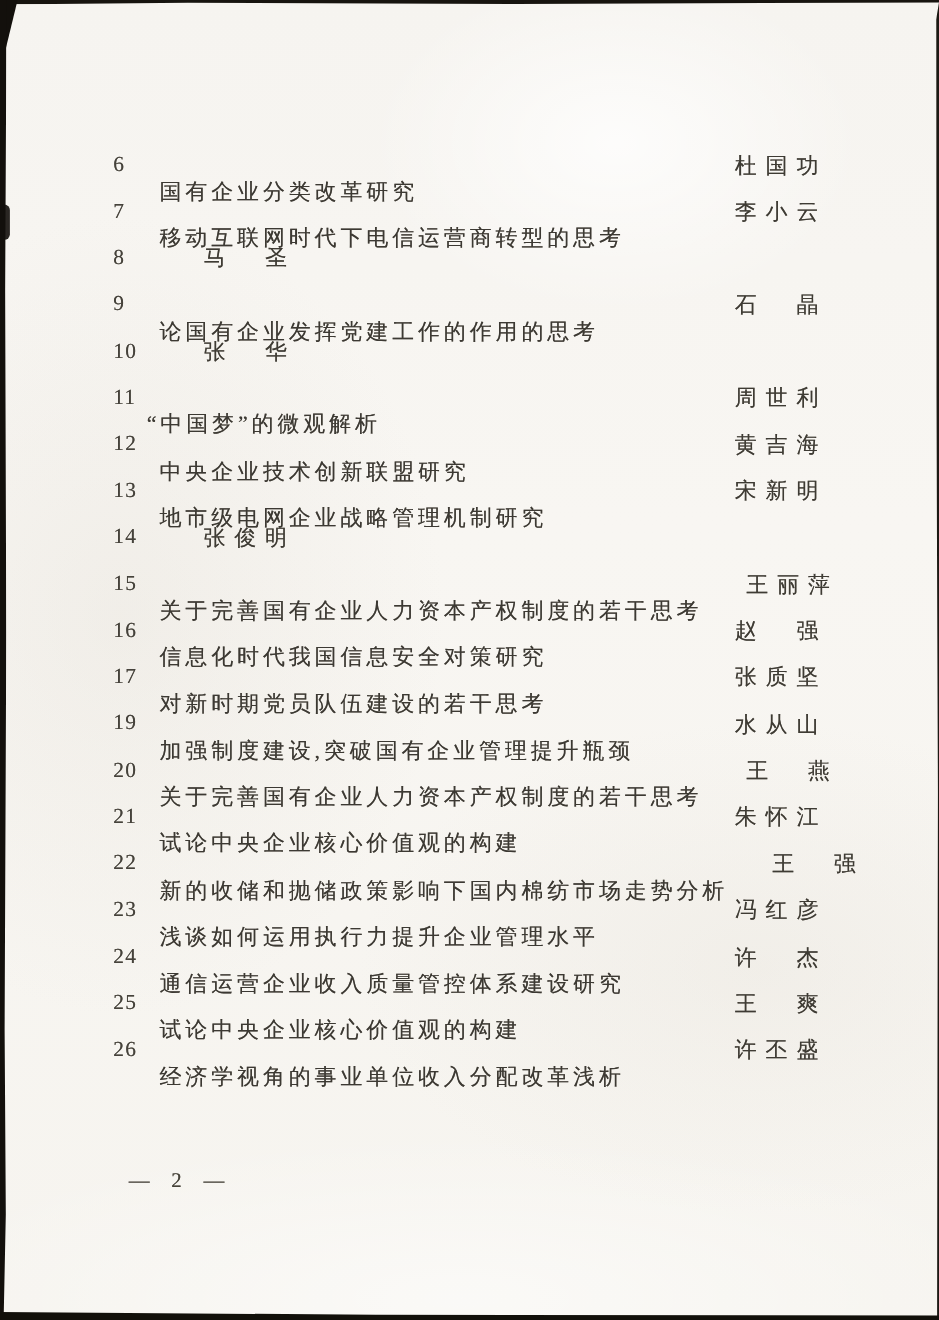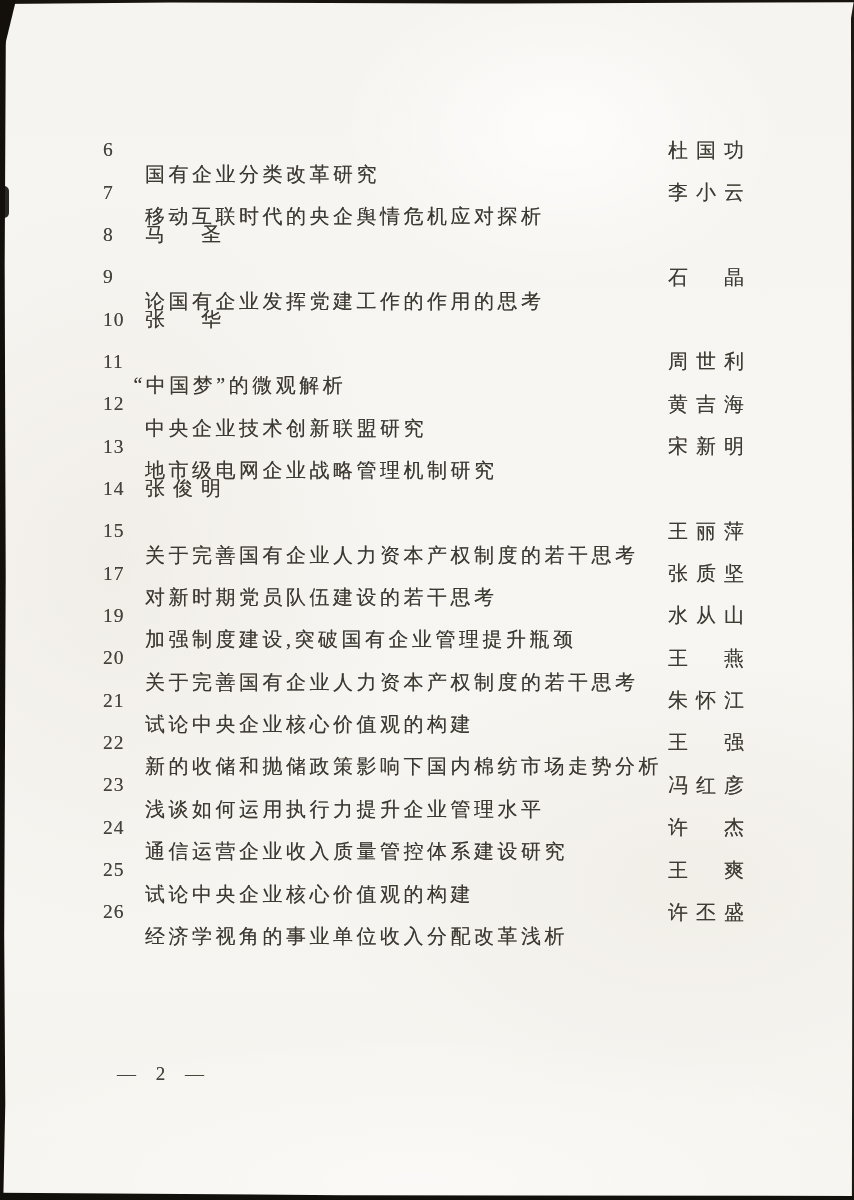--- a/index.html
+++ b/index.html
@@ -55,20 +55,21 @@
     margin-top: 48px;
   }
   .toc-title.hanging-quote { text-indent: -0.58em; }
   .toc-author {
     flex: 0 0 76px;
     width: 76px;
     text-align: justify;
     text-align-last: justify;
     white-space: nowrap;
     color: #3e3b34;
+    margin-left: 40px;
   }
   
   .page-num {
     position: absolute;
     left: 117px;
     top: 1063px;
     font-size: 19px;
     letter-spacing: 3px;
     word-spacing: 9px;
     color: #454239;
@@ -114,21 +115,21 @@
 
   <div class="toc">
   <div class="toc-row">
     <span class="toc-num">6</span>
     <span class="toc-title">国有企业分类改革研究</span>
     <span class="toc-author">杜国功</span>
   </div>
 
   <div class="toc-row">
     <span class="toc-num">7</span>
-    <span class="toc-title">移动互联时代的央企舆情危机应对探析</span>
+    <span class="toc-title">移动互联网时代下电信运营商转型的思考</span>
     <span class="toc-author">李小云</span>
   </div>
 
   <div class="toc-row">
     <span class="toc-num">8</span>
     <span class="toc-author">马　圣</span>
   </div>
 
   <div class="toc-row">
     <span class="toc-num">9</span>
@@ -163,20 +164,25 @@
     <span class="toc-num">14</span>
     <span class="toc-author">张俊明</span>
   </div>
 
   <div class="toc-row">
     <span class="toc-num">15</span>
     <span class="toc-title">关于完善国有企业人力资本产权制度的若干思考</span>
     <span class="toc-author">王丽萍</span>
   </div>
 
+  <div class="toc-row">
+    <span class="toc-num">16</span>
+    <span class="toc-title">信息化时代我国信息安全对策研究</span>
+    <span class="toc-author">赵　强</span>
+  </div>
 
   <div class="toc-row">
     <span class="toc-num">17</span>
     <span class="toc-title">对新时期党员队伍建设的若干思考</span>
     <span class="toc-author">张质坚</span>
   </div>
 
 
   <div class="toc-row">
     <span class="toc-num">19</span>

